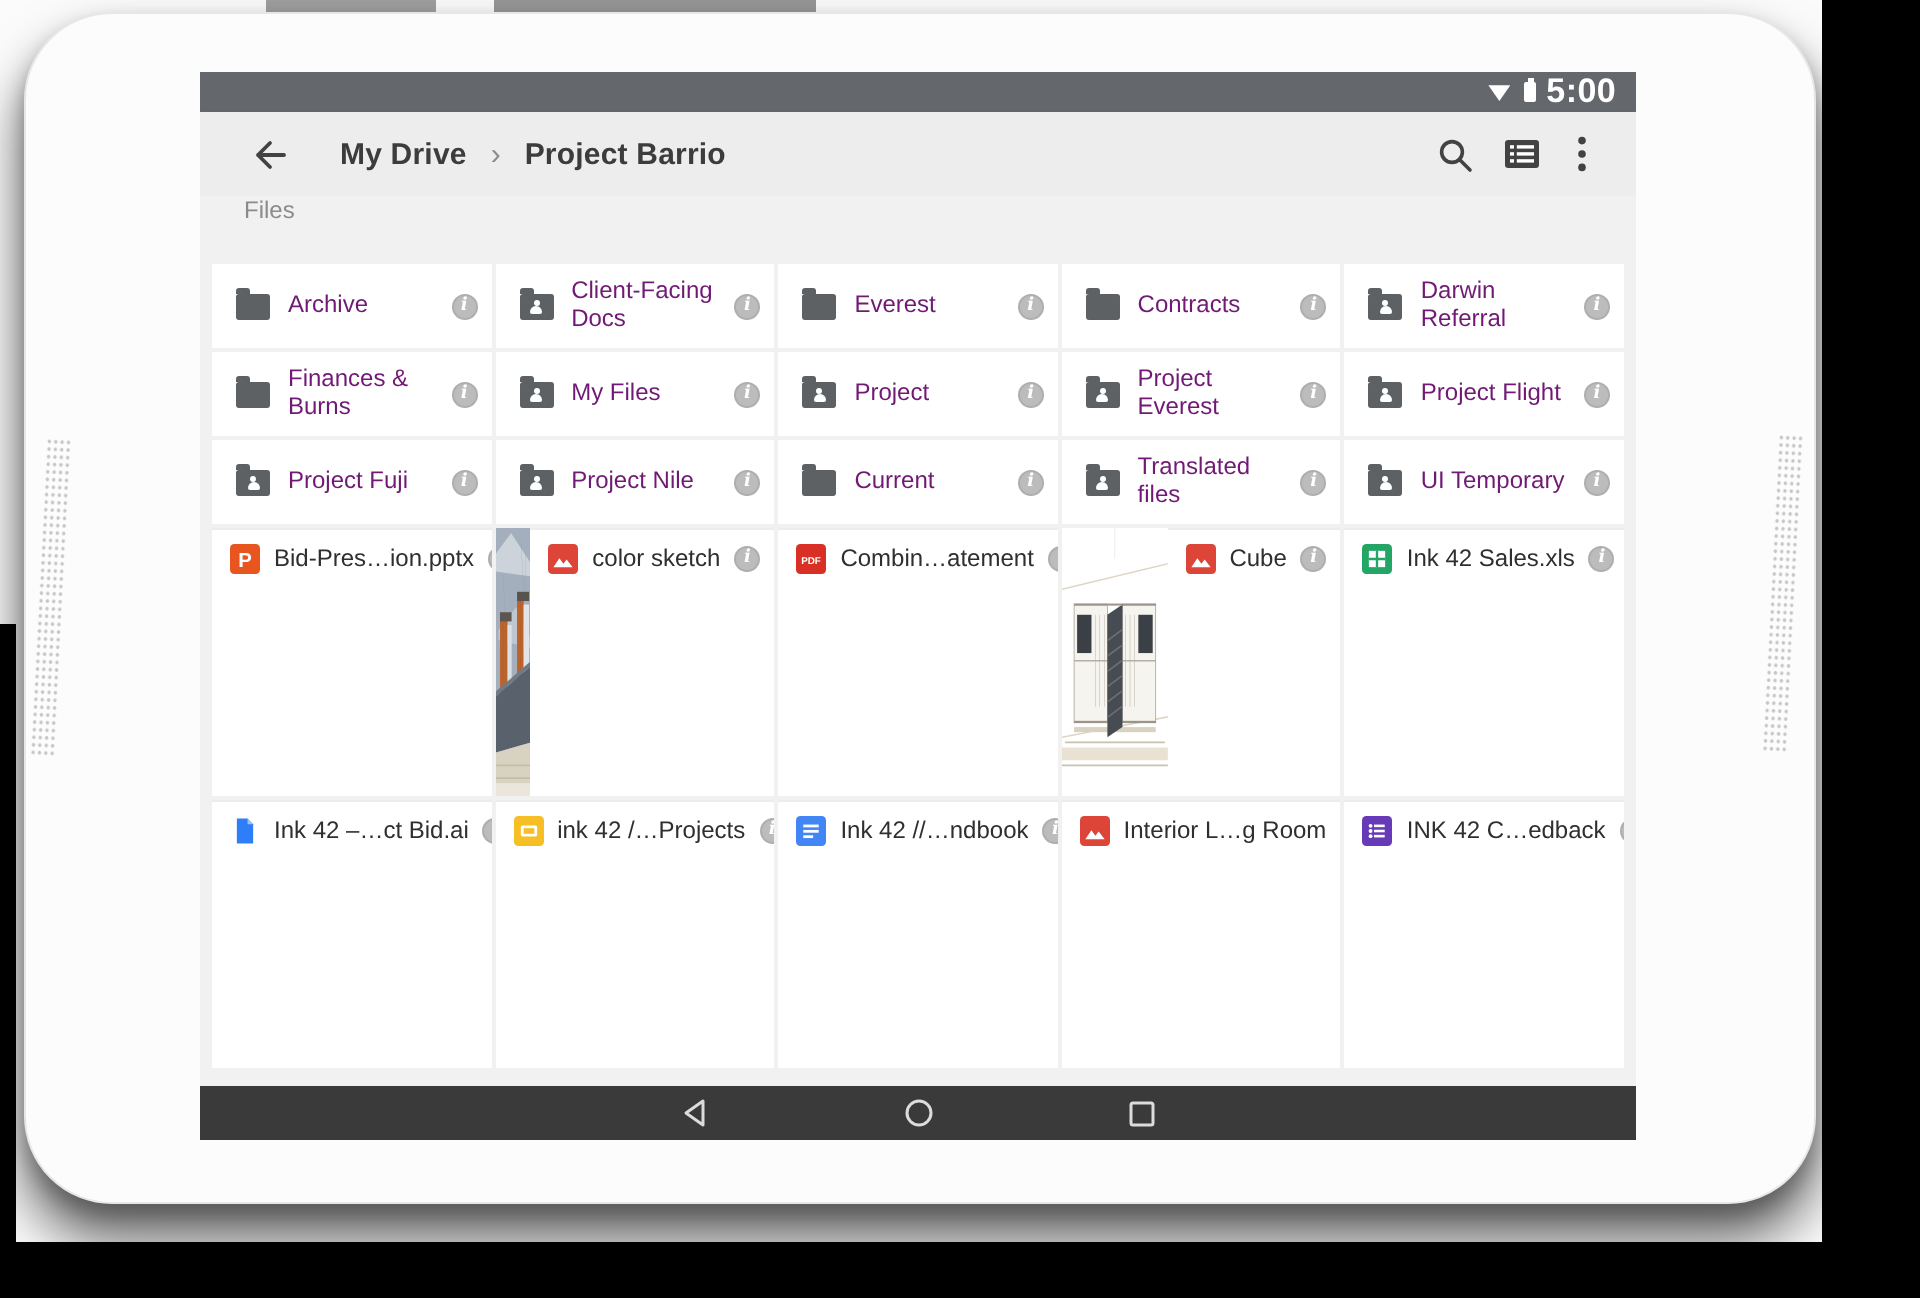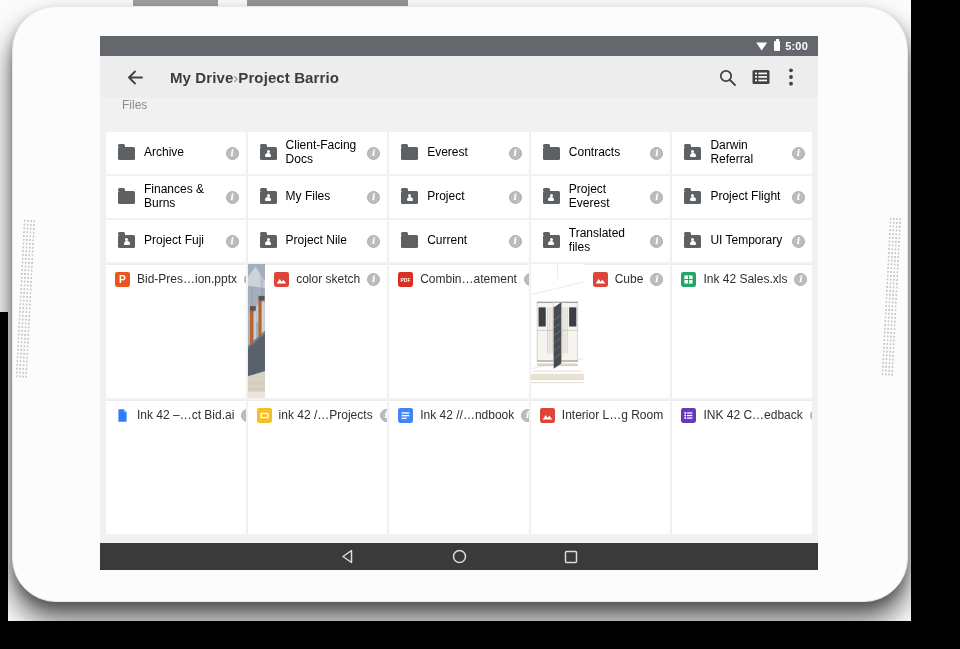--- a/index.html
+++ b/index.html
@@ -23,42 +23,42 @@
   .grille.right{left:885px;top:217px;transform:rotate(3deg)}
 
   
   .screen{left:100px;top:36px;width:718px;height:534px;background:#f1f1f1;overflow:hidden}
 
   .statusbar{left:0;top:0;width:718px;height:20px;background:#64676b;display:flex;
     align-items:center;justify-content:flex-end;gap:5px;padding-right:10px;box-sizing:border-box}
   .wifi{width:11px;height:9px;background:#fff;clip-path:polygon(50% 100%,0 12%,100% 12%)}
   .batt{width:6px;height:10px;background:#fff;border-radius:1px;position:relative;margin-left:2px}
   .batt::before{content:"";position:absolute;top:-2px;left:1.5px;width:3px;height:2px;background:#fff}
-  .time{color:#fff;font-size:11px;font-weight:700;letter-spacing:.2px}
+  .time{color:#fff;font-size:17px;font-weight:700;letter-spacing:.2px}
 
   .appbar{left:0;top:20px;width:718px;height:42px;background:#ededed;display:flex;align-items:center;
     padding:0 14px 0 18px;box-sizing:border-box;box-shadow:0 1px 2px rgba(0,0,0,.10)}
-  .crumbs{display:flex;align-items:center;gap:0;margin-left:18px;flex:1}
+  .crumbs{display:flex;align-items:center;gap:12px;margin-left:18px;flex:1}
   .crumb{font-size:15px;font-weight:700;color:#3c3c3c;letter-spacing:.1px}
   .crumb-sep{font-size:15px;color:#8b8b8b;font-weight:400}
   .bar-ic{display:flex;align-items:center;justify-content:center;width:34px;height:34px;cursor:pointer}
 
   .content{left:0;top:62px;width:718px;height:445px;background:#f1f1f1}
   .files-label{height:34px;display:flex;align-items:flex-end;padding:0 0 20px 22px;
     font-size:12px;color:#8b8b8b;box-sizing:border-box}
   .grid{display:grid;grid-template-columns:repeat(5,1fr);gap:2px;padding:0 6px}
   .fgrid{grid-auto-rows:42px;margin-bottom:2px}
   .xgrid{grid-auto-rows:134px}
   .fcard{background:#fff;display:flex;align-items:center;gap:9px;padding:0 7px 0 12px;cursor:pointer}
   .fold{position:relative;width:17px;height:13px;background:#5e6164;border-radius:1.5px;flex:none;margin-top:1px}
   .fold::before{content:"";position:absolute;top:-3px;left:0;width:7px;height:3px;background:#5e6164;border-radius:1.5px 1.5px 0 0}
   .prs{position:absolute;left:4.5px;top:2.6px;width:8px;height:8px}
   .prs::before{content:"";position:absolute;left:2.6px;top:0;width:3px;height:3px;border-radius:50%;background:#fff}
   .prs::after{content:"";position:absolute;left:1.1px;top:3.6px;width:6px;height:3.6px;border-radius:3px 3px 1px 1px;background:#fff}
-  .fname{flex:1;font-size:12px;line-height:1.15;color:#000000}
+  .fname{flex:1;font-size:12px;line-height:1.15;color:#701a75}
   .info{width:13px;height:13px;border-radius:50%;background:#bcbcbc;border:1px solid #aeaeae;color:#fff;
     display:flex;align-items:center;justify-content:center;flex:none;cursor:pointer;box-sizing:border-box;
     font:italic 700 9px "DejaVu Serif",serif}
   .info::after{content:"i"}
 
   .xcard{background:#fff;display:flex;flex-direction:row;cursor:pointer;overflow:hidden}
   .thumb{flex:1;overflow:hidden;background:#fff}
   .thumb svg{display:block;width:100%;height:100%}
   .cap{height:29px;border-top:1px solid #ececec;display:flex;align-items:center;gap:7px;
     padding:0 7px 0 9px;box-sizing:border-box;background:#fff}

